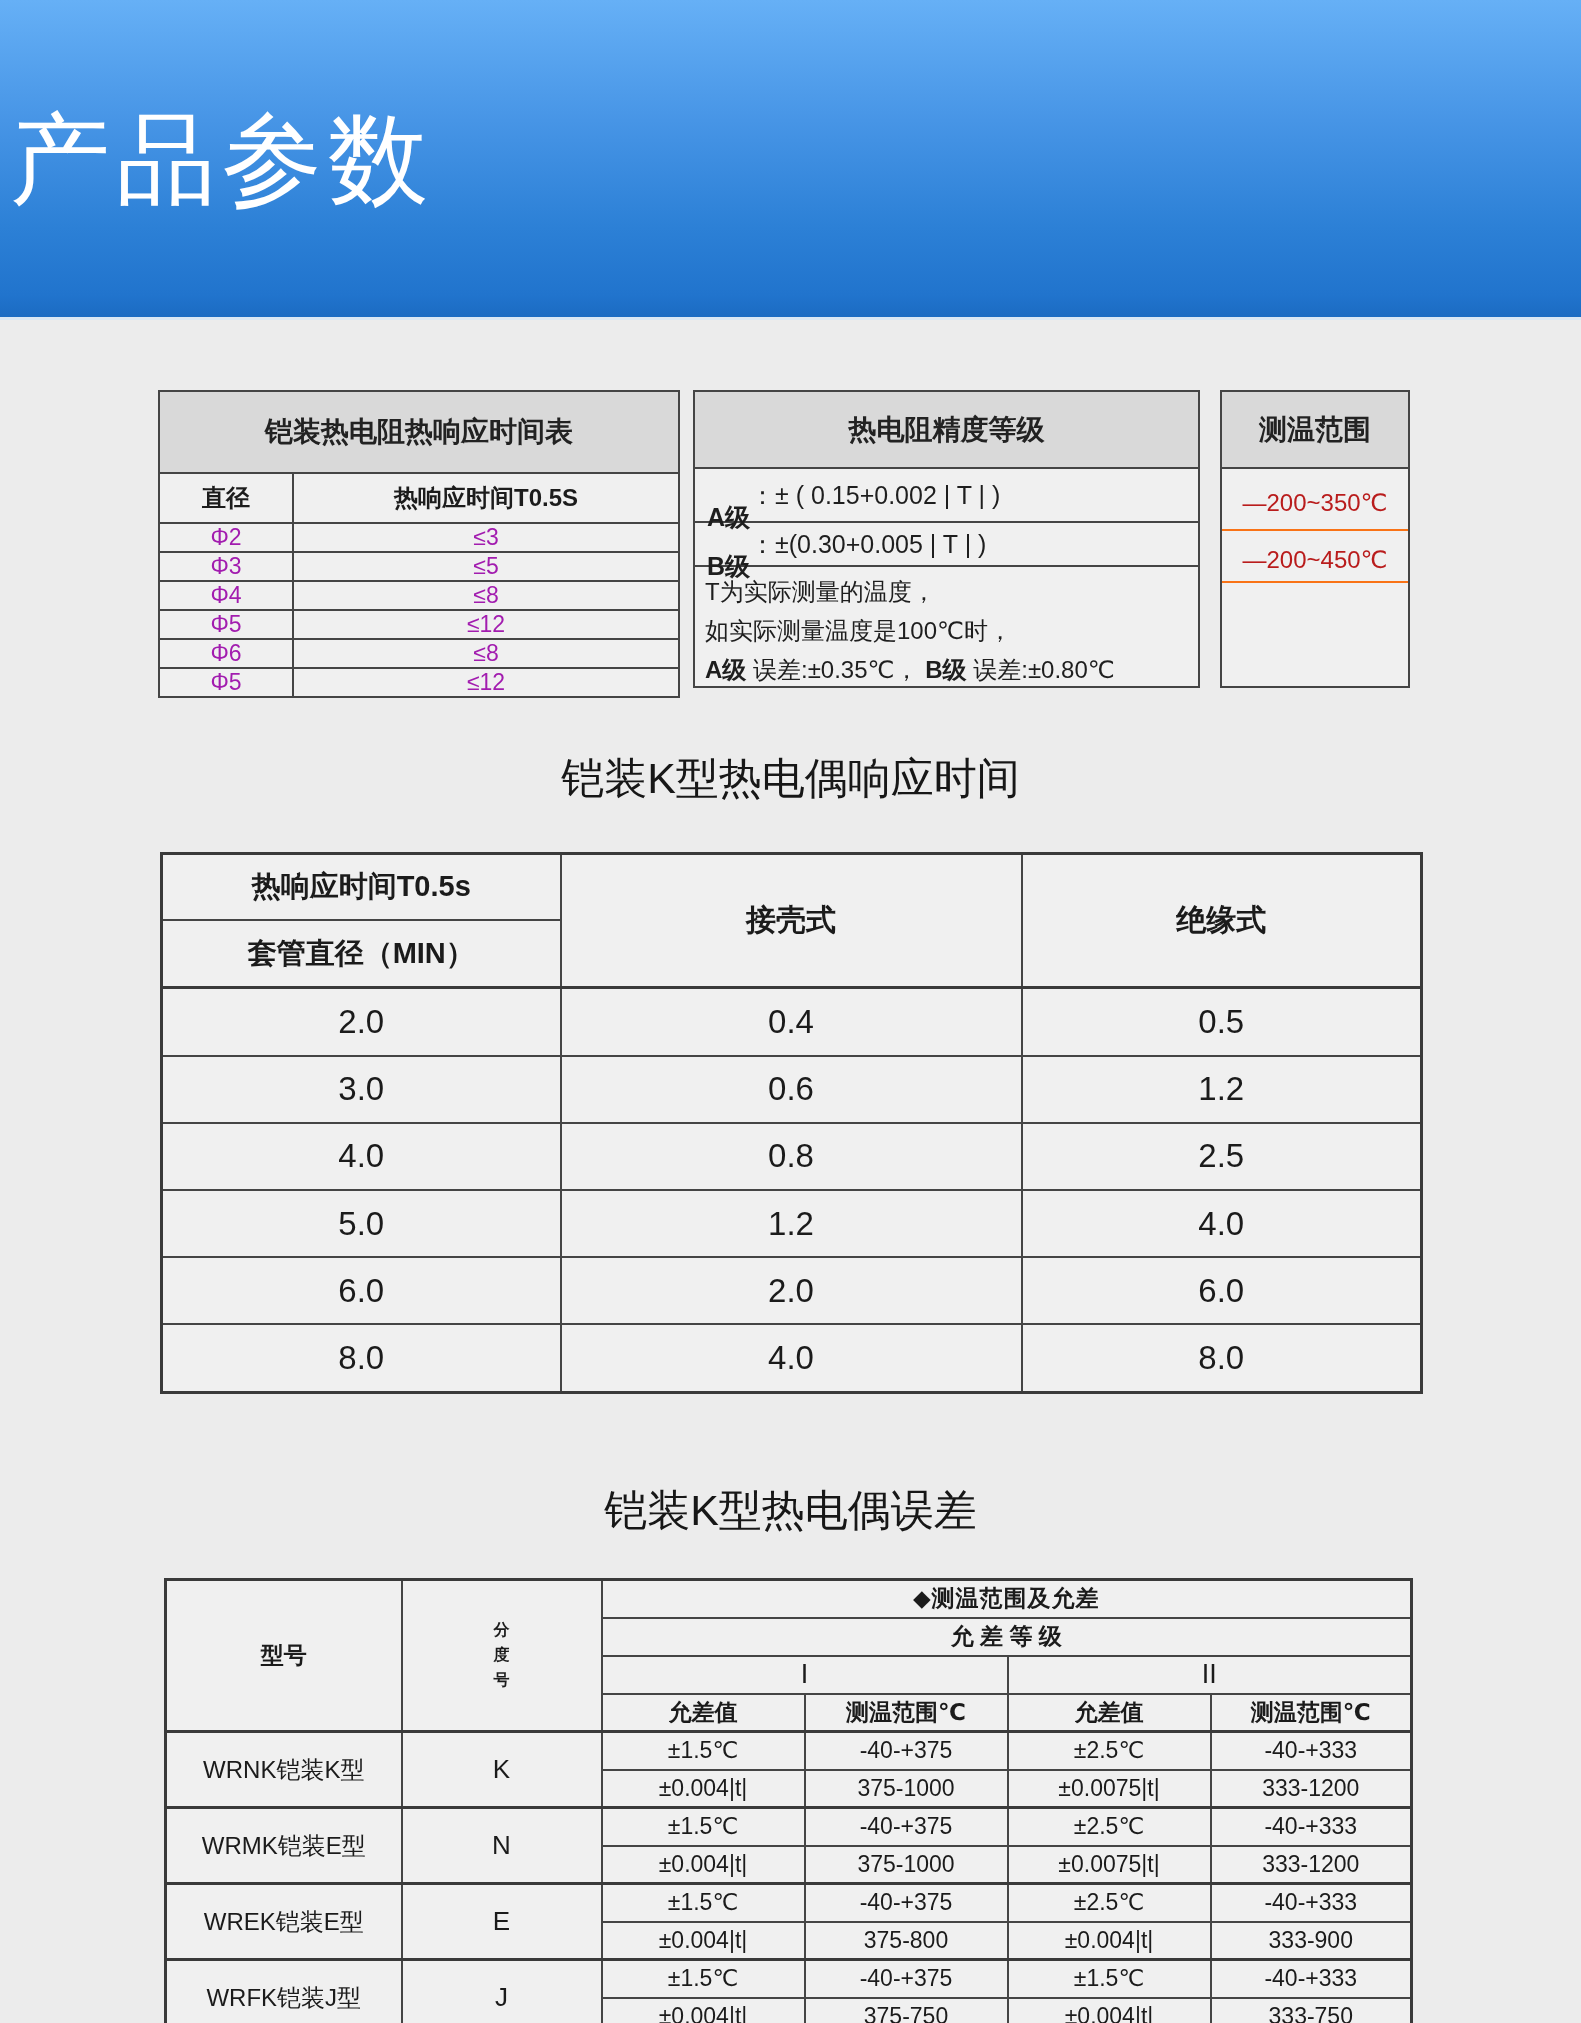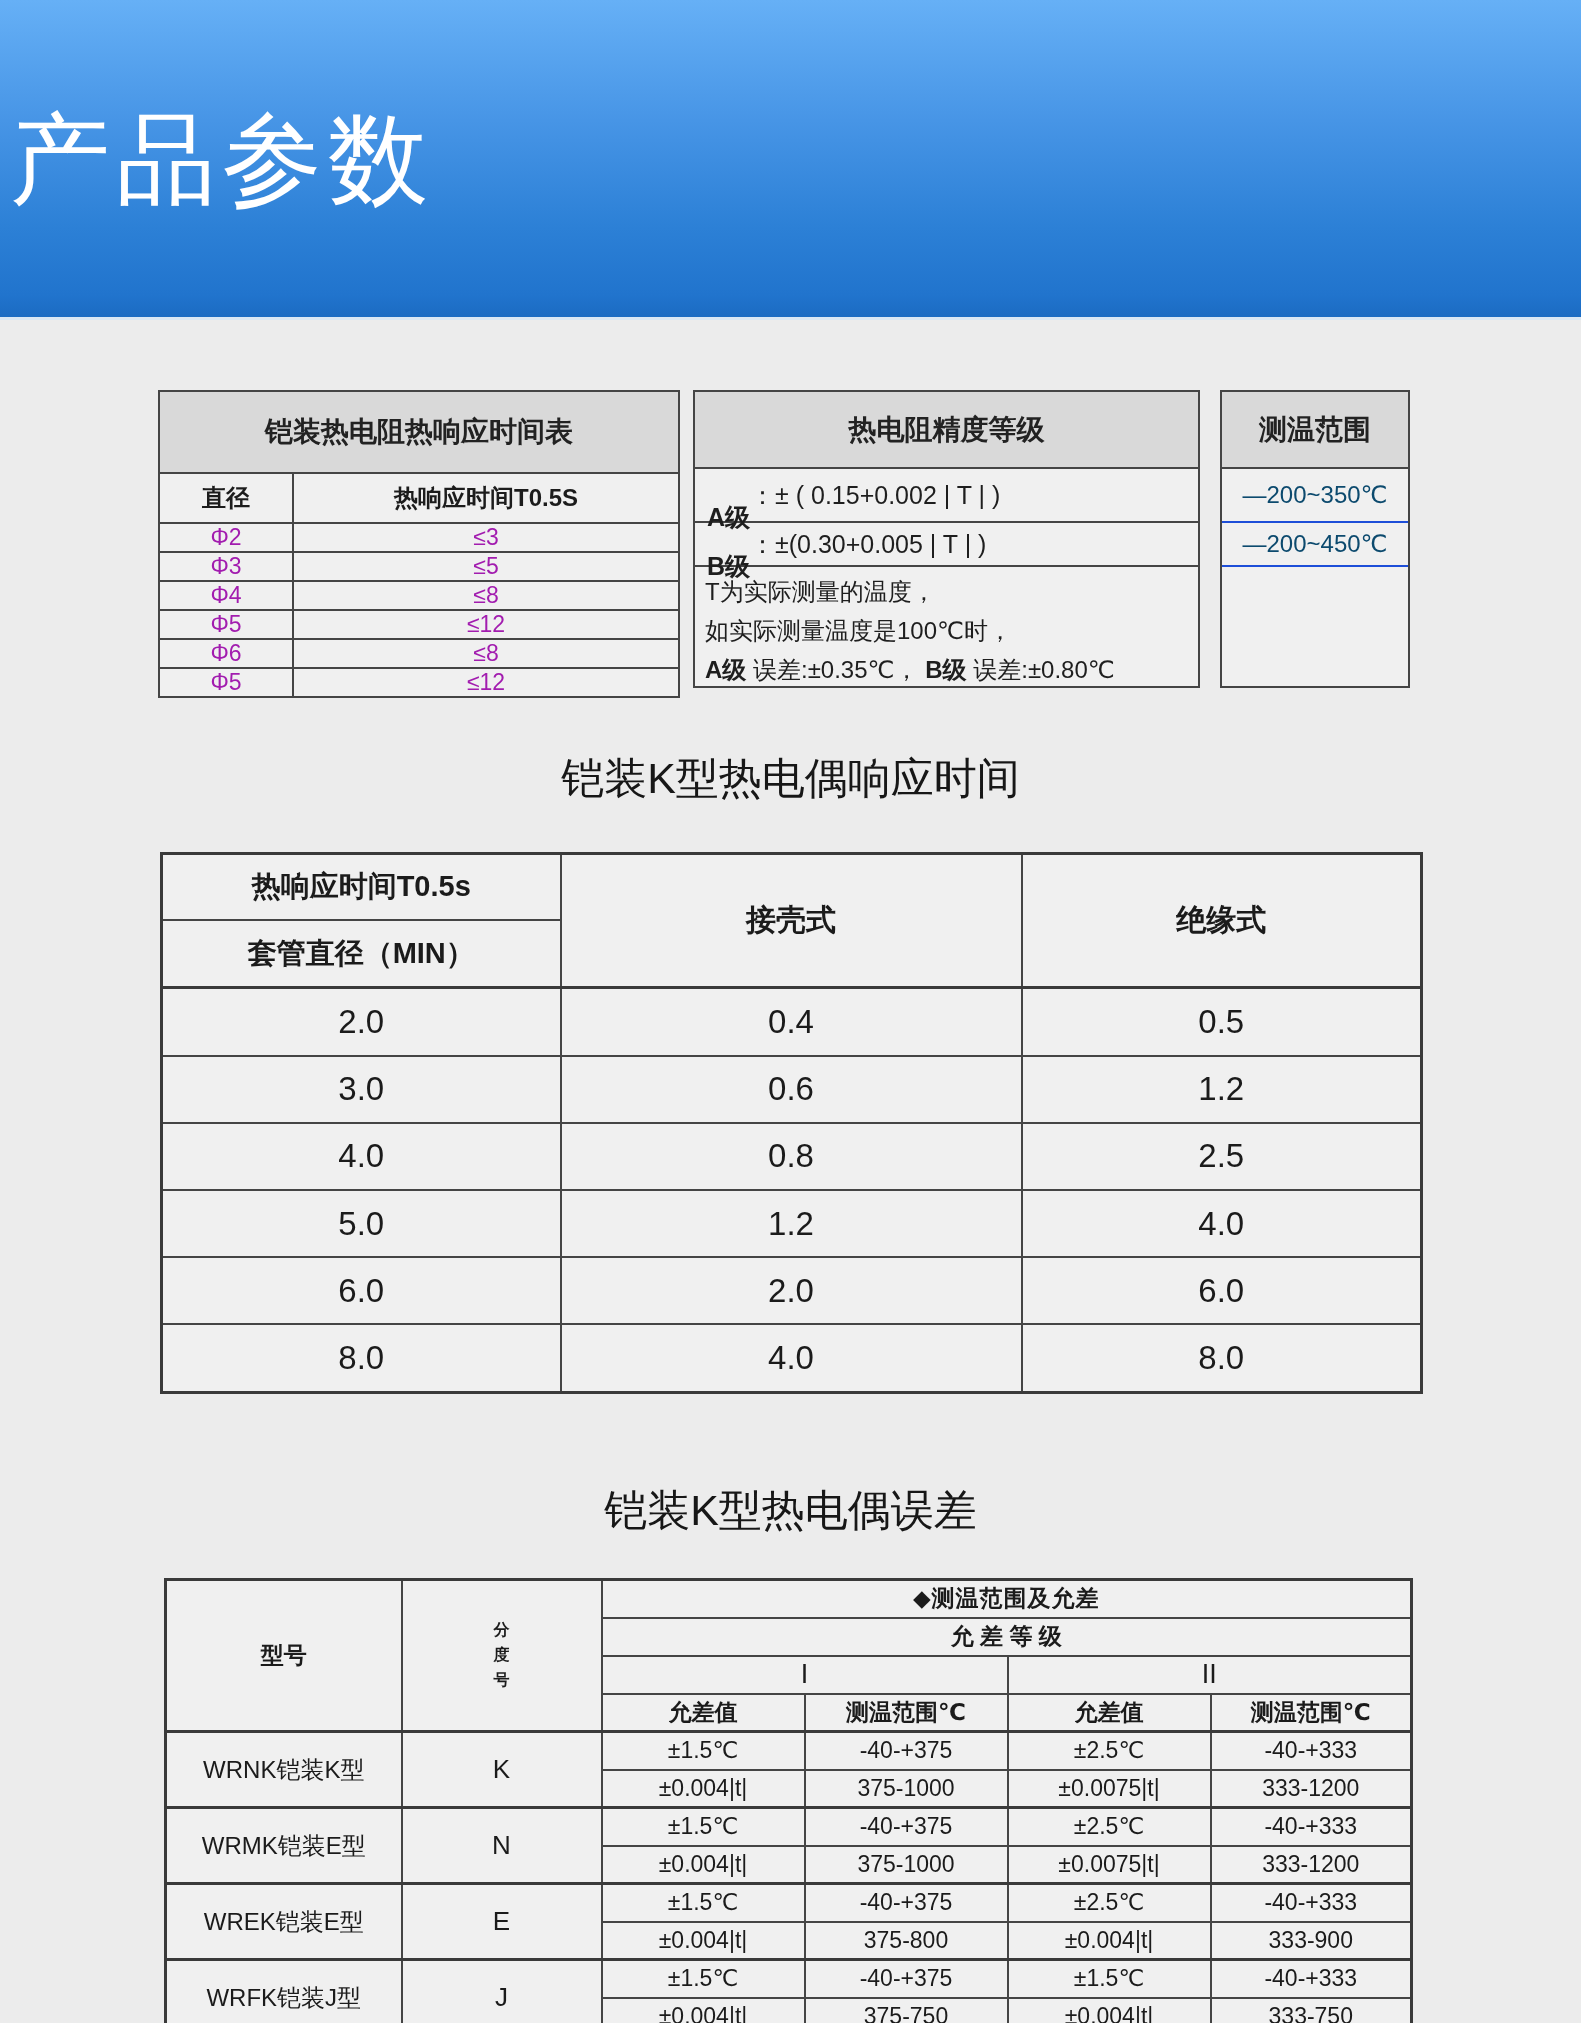--- a/index.html
+++ b/index.html
@@ -30,21 +30,21 @@
         display:flex;align-items:center;justify-content:center;font-size:28px;font-weight:bold;color:#222;text-align:right;}
   .t2{left:693px;top:390px;width:507px;height:298px;}
   .acc-row{border-bottom:2px solid #454545;display:flex;align-items:center;
         padding-left:12px;font-size:25px;color:#1e1e1e;}
   .acc-row.rowA{height:52px;}
   .acc-row.rowB{height:42px;}
   .blbl{font-weight:bold;margin-top:44px;}
   .acc-notes{padding:5px 10px 0 10px;font-size:24px;line-height:39px;color:#1e1e1e;}
   .t3{left:1220px;top:390px;width:190px;height:298px;}
   .range-row{display:flex;align-items:center;justify-content:center;
-        font-size:24px;border-bottom:2px solid #1d4ed8;color:#0c4a6e;}
+        font-size:24px;border-bottom:2px solid #f97316;color:#b91c1c;margin-top:8px;}
   .t3 .r1{height:52px;}
   .t3 .r2{height:42px;}
 
   
   .sec-title{position:absolute;left:0;width:100%;text-align:center;font-size:43px;
         font-weight:normal;margin:0;color:#171717;}
   .st1{top:750px;}
   .st2{top:1482px;}
 
   

